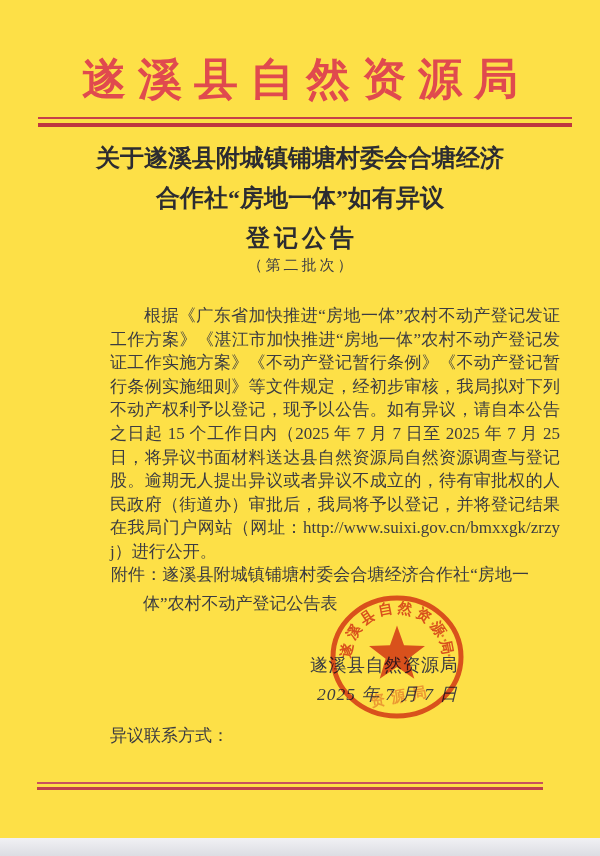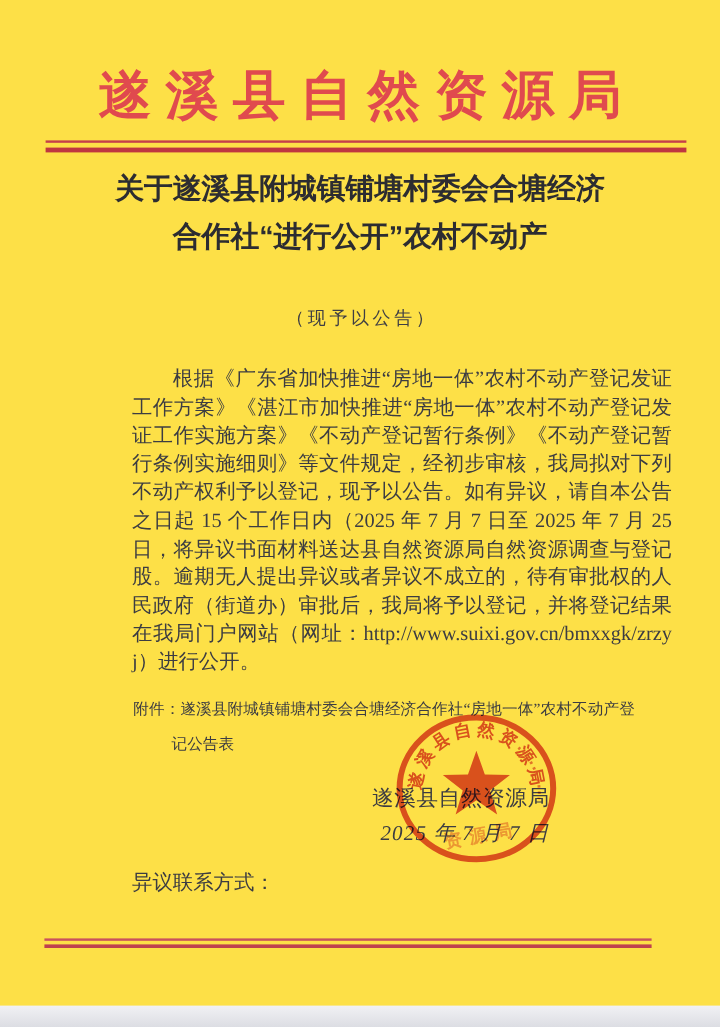--- a/index.html
+++ b/index.html
@@ -23,21 +23,21 @@
     color:#e04a4e;
     white-space:nowrap;
   }
   .rule{position:absolute;left:38px;width:534px;}
   .rule-top-a{top:117px;height:2px;background:#c5404a;}
   .rule-top-b{top:123px;height:3.5px;background:#bf3640;}
   
   .doc-title{
     position:absolute;top:138px;left:0;width:600px;
     text-align:center;
-    font-family:Liberation Sans, sans-serif;
+    font-family:Liberation Serif, serif;
     font-weight:700;
     font-size:24px;line-height:40px;
     color:#2c2c31;
   }
   .doc-title .t3{letter-spacing:4px;text-indent:4px;}
   .doc-subtitle{
     position:absolute;top:256px;left:0;width:600px;
     text-align:center;
     font-size:15px;letter-spacing:3px;text-indent:3px;
     color:#3e3e44;
@@ -47,23 +47,23 @@
     position:absolute;top:288px;left:94px;width:450px;
     margin:16px;
     font-size:17px;line-height:23.6px;
     text-align:justify;
     text-indent:34px;
     color:#3c3c42;
     word-break:break-all;
   }
   
   .attachment{
-    position:absolute;top:577px;left:77px;width:452px;
+    position:absolute;top:561px;left:77px;width:452px;
     padding-left:66px;text-indent:-32px;
-    font-size:13px;line-height:28.5px;
+    font-size:17px;line-height:28.5px;
     text-align:justify;
     box-sizing:border-box;
     color:#3c3c42;
   }
   
   .sig-org{
     position:absolute;top:653px;left:310px;
     font-size:18px;letter-spacing:0.5px;white-space:nowrap;
     color:#3c3c42;
   }
@@ -101,23 +101,24 @@
 <body>
 
 <div class="page">
 
   <div class="gov-header">遂溪县自然资源局</div>
   <div class="rule rule-top-a"></div>
   <div class="rule rule-top-b"></div>
 
   <div class="doc-title">
     <div class="t1">关于遂溪县附城镇铺塘村委会合塘经济</div>
-    <div class="t2">合作社“进行公开”农村不动产</div>
+    <div class="t2">合作社“房地一体”如有异议</div>
+    <div class="t3">登记公告</div>
   </div>
-  <div class="doc-subtitle">（现予以公告）</div>
+  <div class="doc-subtitle">（第二批次）</div>
 
   <p class="doc-body">根据《广东省加快推进“房地一体”农村不动产登记发证工作方案》《湛江市加快推进“房地一体”农村不动产登记发证工作实施方案》《不动产登记暂行条例》《不动产登记暂行条例实施细则》等文件规定，经初步审核，我局拟对下列不动产权利予以登记，现予以公告。如有异议，请自本公告之日起 15 个工作日内（2025 年 7 月 7 日至 2025 年 7 月 25 日，将异议书面材料送达县自然资源局自然资源调查与登记股。逾期无人提出异议或者异议不成立的，待有审批权的人民政府（街道办）审批后，我局将予以登记，并将登记结果在我局门户网站（网址：http://www.suixi.gov.cn/bmxxgk/zrzyj）进行公开。</p>
 
   <div class="attachment"><span>附件：</span><span>遂溪县附城镇铺塘村委会合塘经济合作社“房地一体”农村不动产登记公告表</span></div>
 
   <div class="sig-org">遂溪县自然资源局</div>
   <div class="sig-date">2025 年 7 月 7 日</div>
 
   <svg class="seal" viewBox="0 0 140 130">
     <ellipse cx="69" cy="63" rx="64" ry="59" fill="none" stroke="#d6454e" stroke-width="5"></ellipse>

